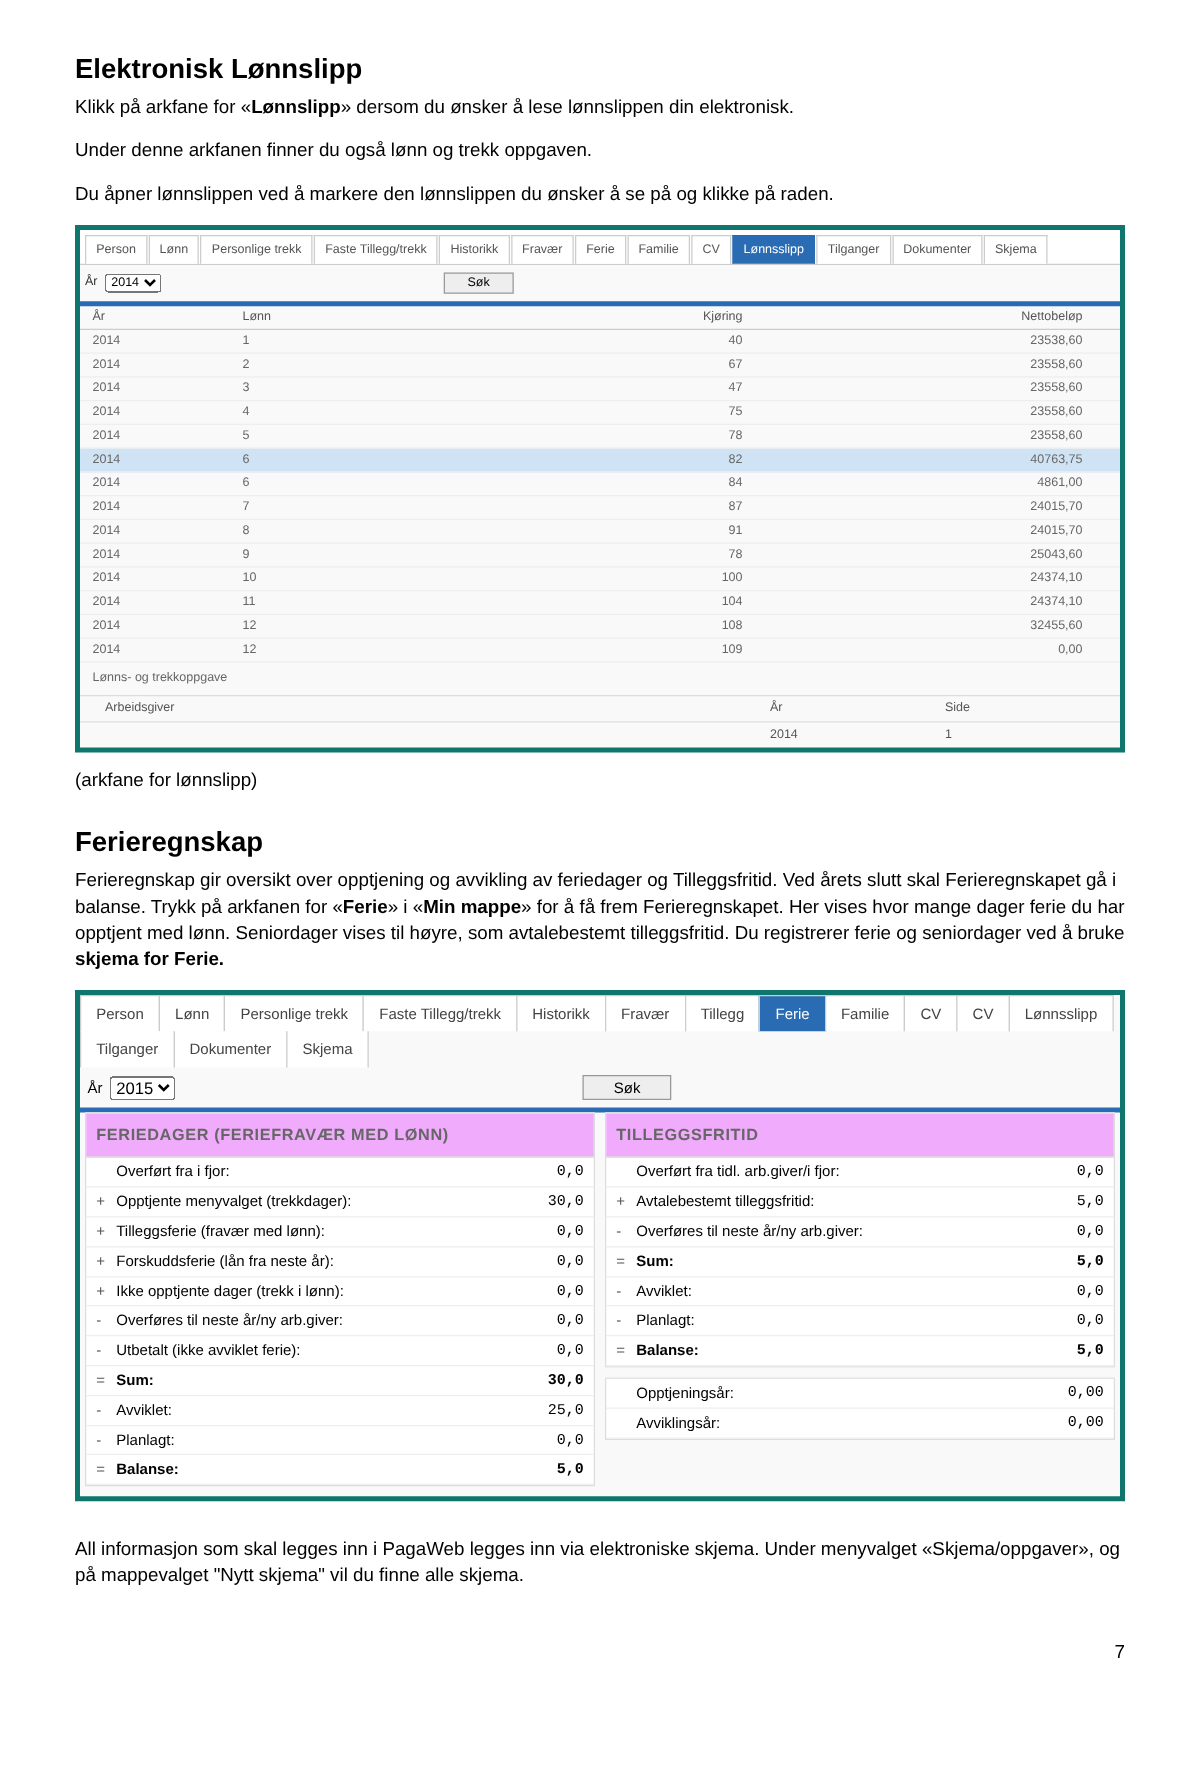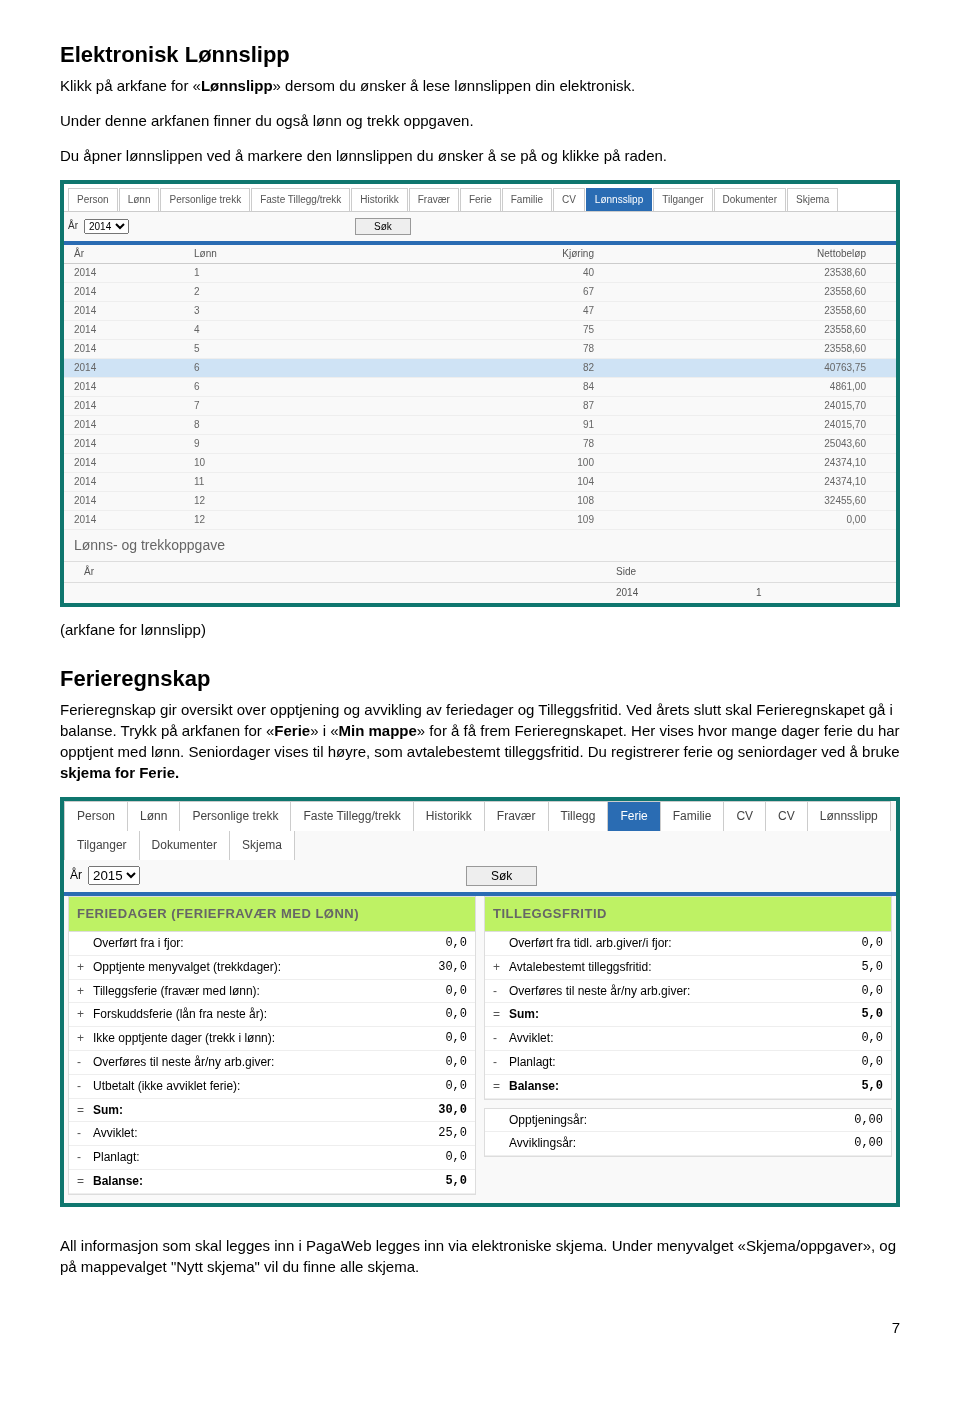--- a/index.html
+++ b/index.html
@@ -40,37 +40,37 @@
   .search-row label { font-size:10px; color:#333; }
   .search-row select { font-size:10px; }
   .search-btn { margin-left:220px; font-size:10px; padding:2px 18px; border:1px solid #999; background:#eee; cursor:pointer; }
   .blue-divider { height:4px; background:#2a6cb3; }
   .grid-head, .grid-row { display:grid; grid-template-columns: 120px 180px 240px 1fr; padding:2px 10px; }
   .grid-head { color:#555; font-size:10px; border-bottom:1px solid #ccc; }
   .grid-row { font-size:10px; color:#666; border-bottom:1px solid #eee; }
   .grid-row.sel { background:#cfe3f5; }
   .grid-row span:nth-child(3), .grid-row span:nth-child(4),
   .grid-head span:nth-child(3), .grid-head span:nth-child(4) { text-align:right; padding-right:20px; }
-  .sub-head { padding:6px 10px; color:#666; font-size:14px; }
+  .sub-head { padding:6px 10px; color:#666; font-size:10px; }
   .sub-grid { display:grid; grid-template-columns: 1fr 140px 120px; padding:3px 20px; font-size:10px; color:#555; border-top:1px solid #ddd; }
   
   .tabs2 { display:flex; flex-wrap:wrap; }
   .tab2 {
     padding:6px 12px; font-size:12px; color:#444;
     border:1px solid #ccc; border-bottom:none; margin-right:-1px;
     background:#fff; cursor:pointer;
   }
   .tab2.active { background:#2a6cb3; color:#fff; }
   .row2 { display:flex; flex-wrap:wrap; }
   .tabs2.second .tab2 { border-top:none; }
   .year-row { padding:6px; font-size:12px; display:flex; align-items:center; gap:6px; }
   .sok-btn { margin-left:320px; padding:2px 24px; font-size:12px; border:1px solid #999; background:#eee; cursor:pointer; }
   .cols { display:grid; grid-template-columns:1fr 1fr; gap:8px; padding:0 4px 8px 4px; }
   .panel { border:1px solid #ddd; background:#fff; }
-  .panel-title { background:#bef264; color:#666; font-size:13px; font-weight:bold; letter-spacing:0.5px; padding:8px; border-bottom:1px solid #ddd; }
+  .panel-title { background:#f0abfc; color:#666; font-size:13px; font-weight:bold; letter-spacing:0.5px; padding:8px; border-bottom:1px solid #ddd; }
   .line { display:grid; grid-template-columns:16px 1fr 60px; padding:3px 8px; font-size:12px; border-bottom:1px solid #eee; }
   .line .op { color:#555; }
   .line .val { text-align:right;font-family:Liberation Mono, monospace; }
   .pagenum { text-align:right; margin-top:40px; font-size:15px; }
 </style>
 </head>
 <body>
 
 <h2>Elektronisk Lønnslipp</h2>
 <p>
@@ -188,20 +188,21 @@
       </div>
       <div class="grid-row">
         <span>2014</span>
         <span>12</span>
         <span>109</span>
         <span>0,00</span>
       </div>
     </div>
   <div class="sub-head">Lønns- og trekkoppgave</div>
   <div class="sub-grid">
+    <span>Arbeidsgiver</span>
     <span>År</span>
     <span>Side</span>
   </div>
   <div class="sub-grid">
     <span></span>
     <span>2014</span>
     <span>1</span>
   </div>
 </div>
 <p class="caption">(arkfane for lønnslipp)</p>

